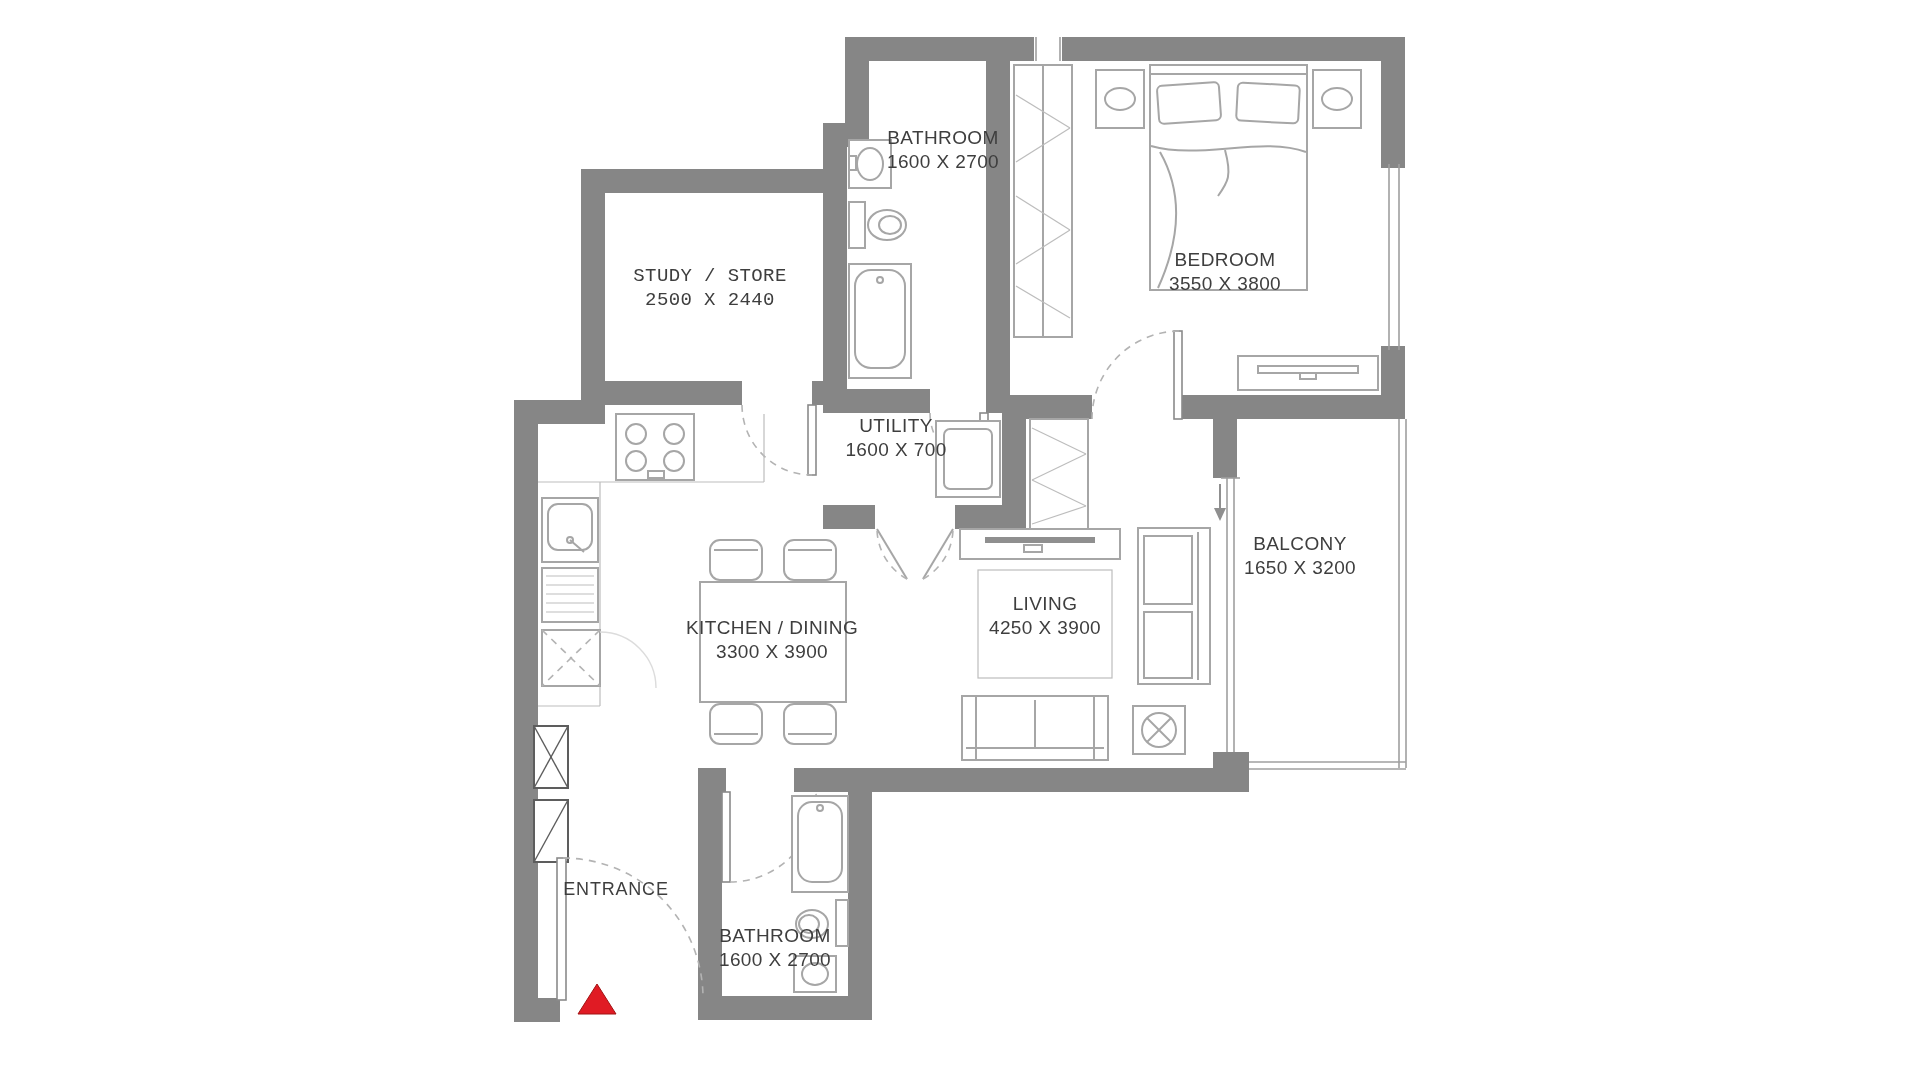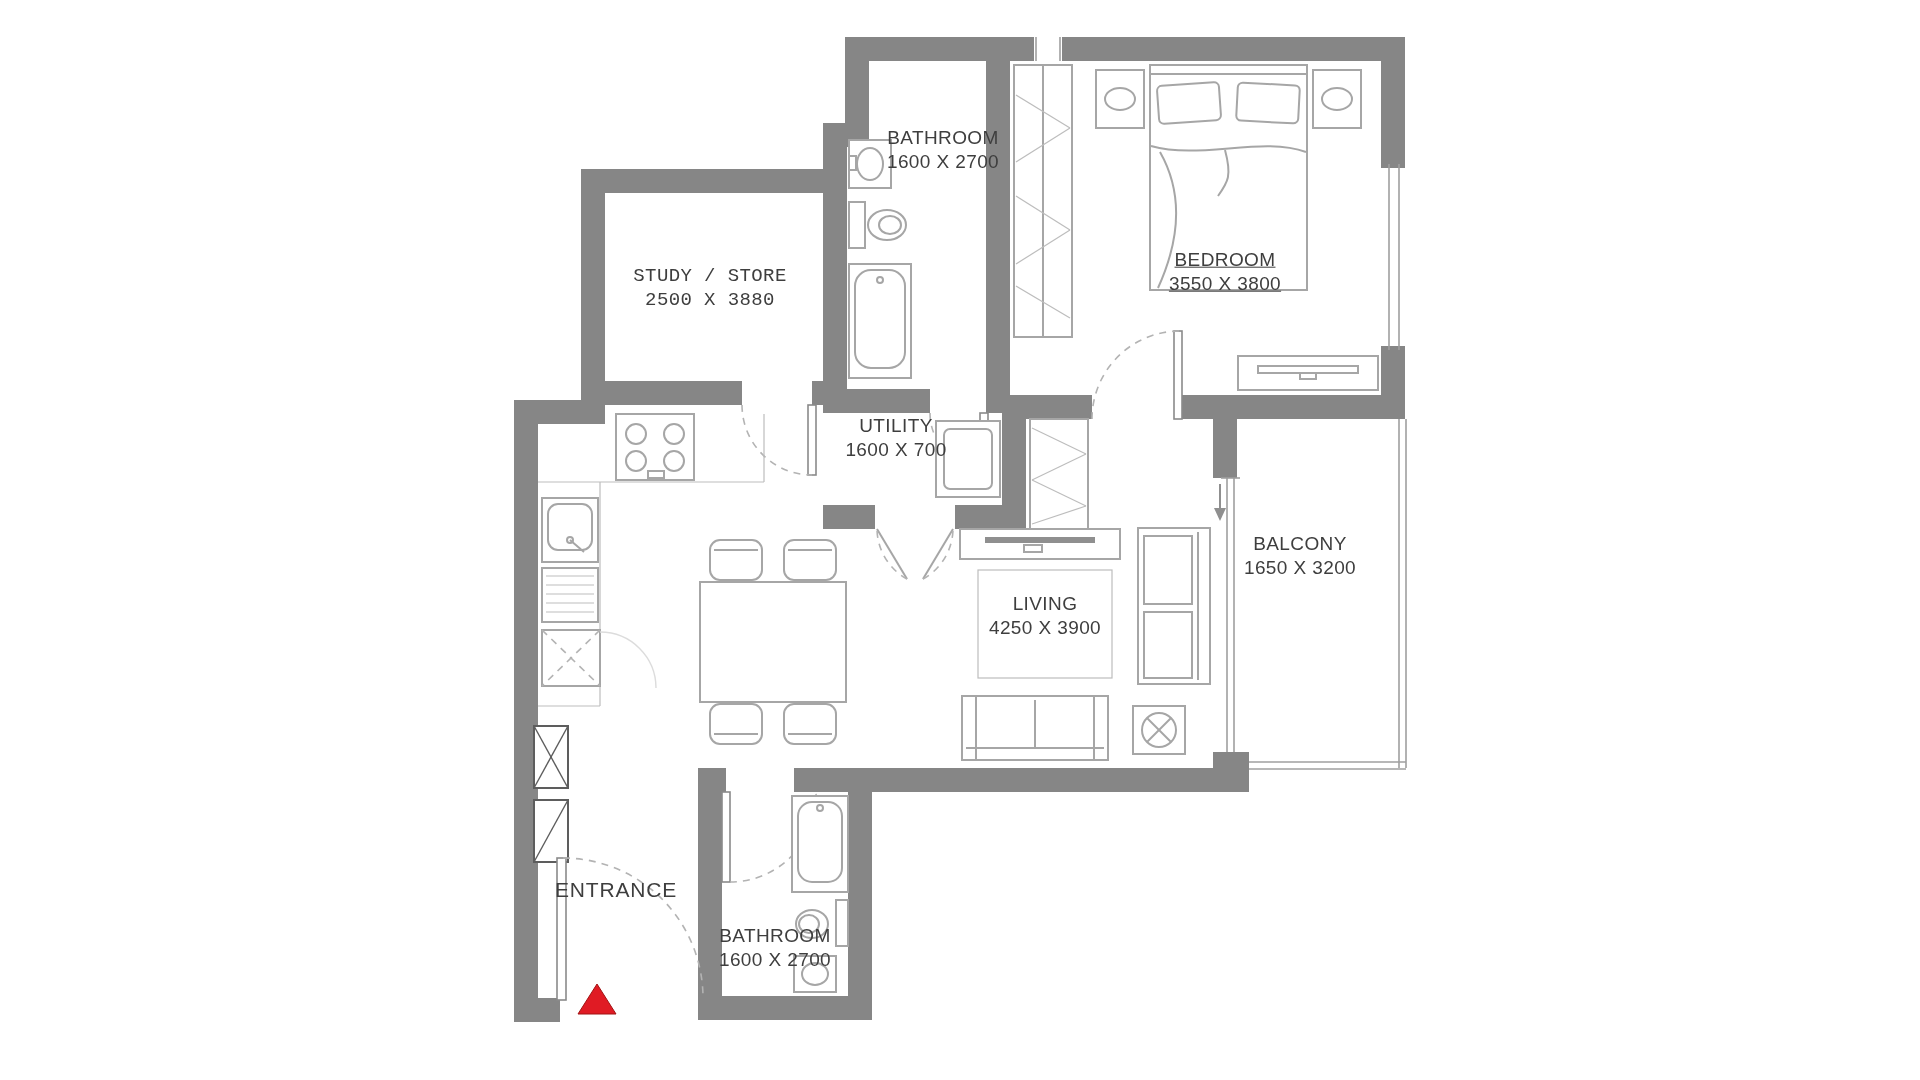--- a/index.html
+++ b/index.html
@@ -16,26 +16,26 @@
   .thin{fill:none;stroke:var(--line);stroke-width:1.6;}
   .thinner{fill:none;stroke:#bdbdbd;stroke-width:1.2;}
   .dash{fill:none;stroke:#b3b3b3;stroke-width:1.6;stroke-dasharray:7 6;}
   .leaf{fill:#ffffff;stroke:#8a8a8a;stroke-width:1.6;}
   .marker{fill:var(--entrance_marker);stroke:#a21313;stroke-width:1;}
   .lbl{position:absolute;transform:translate(-50%,-50%);text-align:center;
        color:var(--text);font-size:19px;line-height:1.28;letter-spacing:.4px;white-space:nowrap;}
   .lbl span{display:block;}
   .lbl-bathroom-top{left:943px;top:150px;}
   .lbl-study{left:710px;top:288px;font-family:Liberation Mono, monospace;}
-  .lbl-bedroom{left:1225px;top:272px;text-decoration:underline;}
+  .lbl-bedroom{left:1225px;top:272px;}
   .lbl-utility{left:888px;top:438px;margin-left:8px;}
   .lbl-kitchen{left:772px;top:640px;}
   .lbl-living{left:1045px;top:616px;}
   .lbl-balcony{left:1300px;top:556px;}
-  .lbl-entrance{left:616px;top:890px;font-size:21px;letter-spacing:.8px;}
+  .lbl-entrance{left:616px;top:890px;font-size:18px;letter-spacing:.8px;}
   .lbl-bathroom-bottom{left:775px;top:948px;}
 </style>
 </head>
 <body>
 
 <div id="stage">
 
   <svg id="plan-svg" width="1920" height="1080" viewBox="0 0 1920 1080">
 
     <g>
@@ -291,30 +291,34 @@
       <polygon class="marker" points="597,984 578,1014 616,1014"></polygon>
     </g>
   </svg>
 
   <div class="lbl lbl-bathroom-top">
     <span>BATHROOM</span>
     <span>1600 X 2700</span>
   </div>
   <div class="lbl lbl-study">
     <span>STUDY / STORE</span>
-    <span>2500 X 3880</span>
+    <span>2500 X 2440</span>
   </div>
   <div class="lbl lbl-bedroom">
     <span>BEDROOM</span>
     <span>3550 X 3800</span>
   </div>
   <div class="lbl lbl-utility">
     <span>UTILITY</span>
     <span>1600 X 700</span>
   </div>
+  <div class="lbl lbl-kitchen">
+    <span>KITCHEN / DINING</span>
+    <span>3300 X 3900</span>
+  </div>
   <div class="lbl lbl-living">
     <span>LIVING</span>
     <span>4250 X 3900</span>
   </div>
   <div class="lbl lbl-balcony">
     <span>BALCONY</span>
     <span>1650 X 3200</span>
   </div>
   <div class="lbl lbl-entrance">
     <span>ENTRANCE</span>

